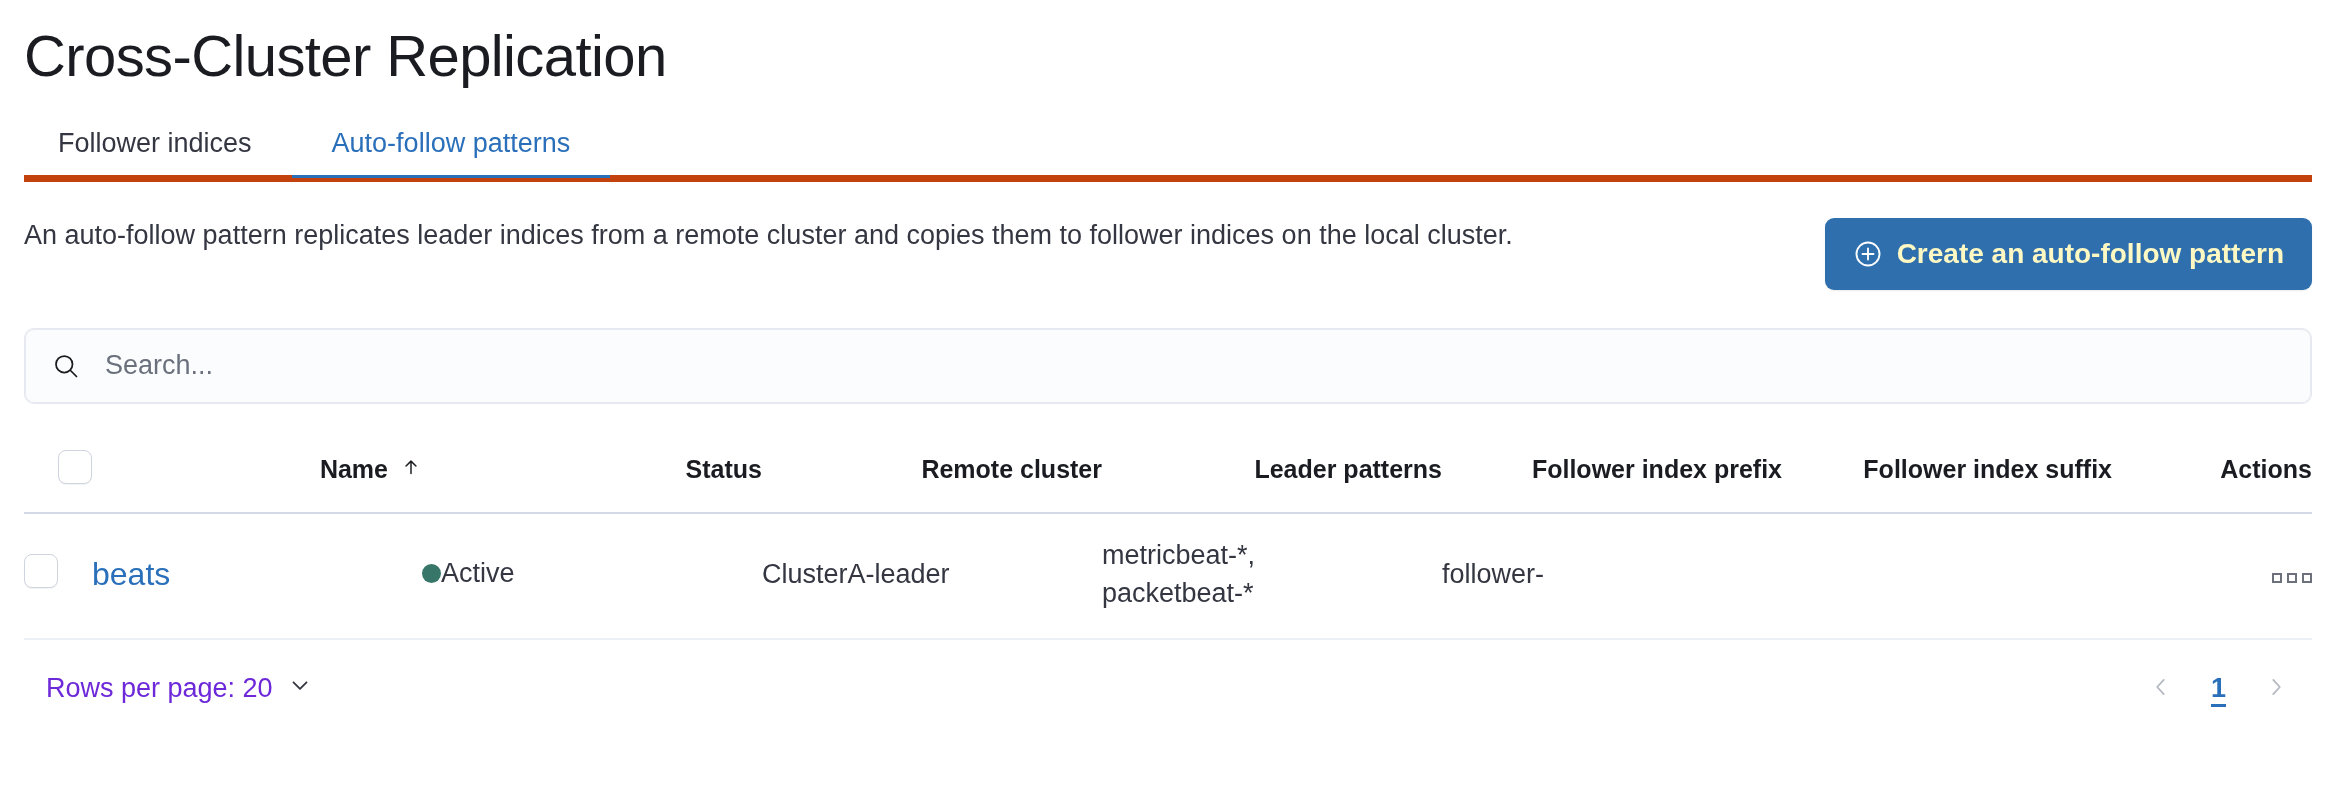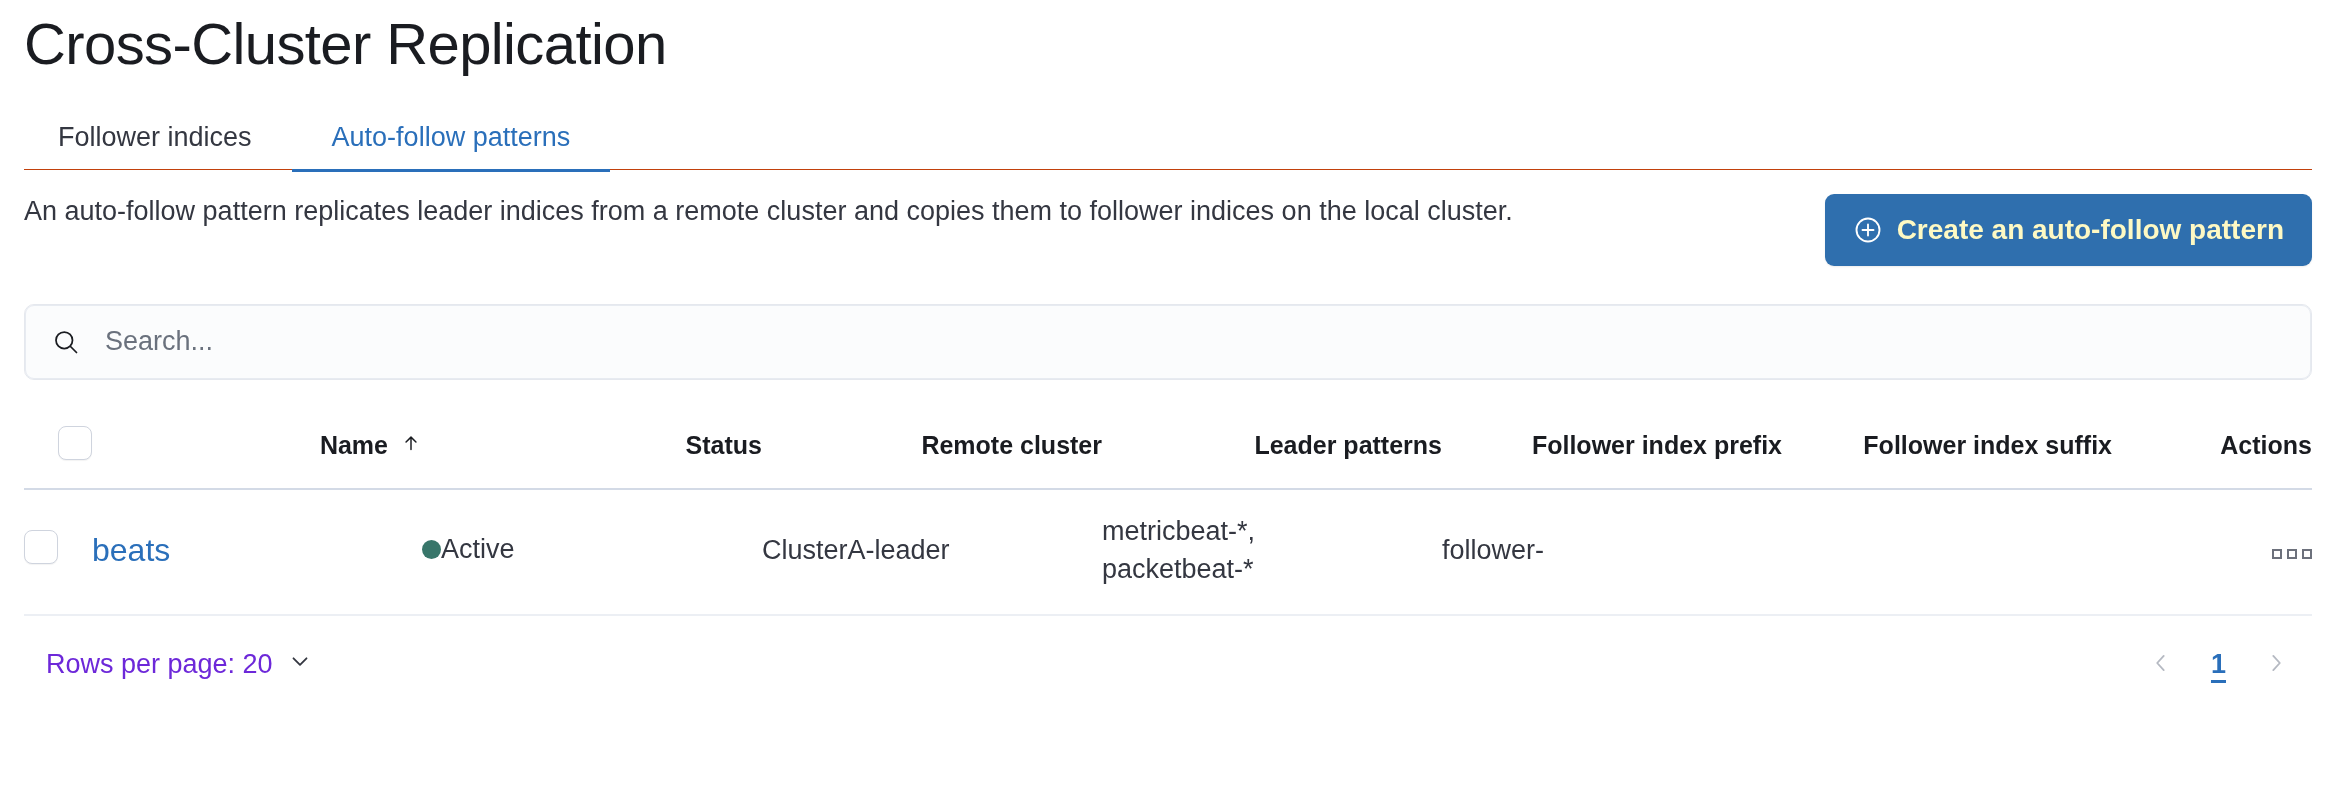--- a/index.html
+++ b/index.html
@@ -25,32 +25,32 @@
   }
 
   
   .page-title {
     font-size: 58px;
     line-height: 1.1;
     font-weight: 400;
     letter-spacing: -0.6px;
     color: #1a1c21;
     margin: 0;
-    padding-top: 12px;
+    padding-top: 24px;
     padding-left: 0px;
   }
 
   
   .tabs {
     margin-top: 30px;
     display: flex;
     align-items: flex-end;
     gap: 0px;
     position: relative;
-    border-bottom: 1px solid #c2410c;
+    border-bottom: 7px solid #c2410c;
     height: 64px;
   }
   .tab {
     font-size: 27px;
     line-height: 1;
     padding: 0 40px 18px 40px;
     color: #343741;
     cursor: pointer;
     position: relative;
     white-space: nowrap;
@@ -68,21 +68,21 @@
     left: 0; right: 0; bottom: -3px;
     height: 3px;
     background: #2a6fba;
   }
 
   
   .intro-row {
     display: flex;
     align-items: flex-start;
     justify-content: space-between;
-    margin-top: 22px;
+    margin-top: 34px;
     padding-left: 0px;
   }
   .intro-text {
     font-size: 27px;
     line-height: 1.47;
     color: #343741;
     max-width: 1710px;
     font-weight: 400;
   }
   .create-btn {

